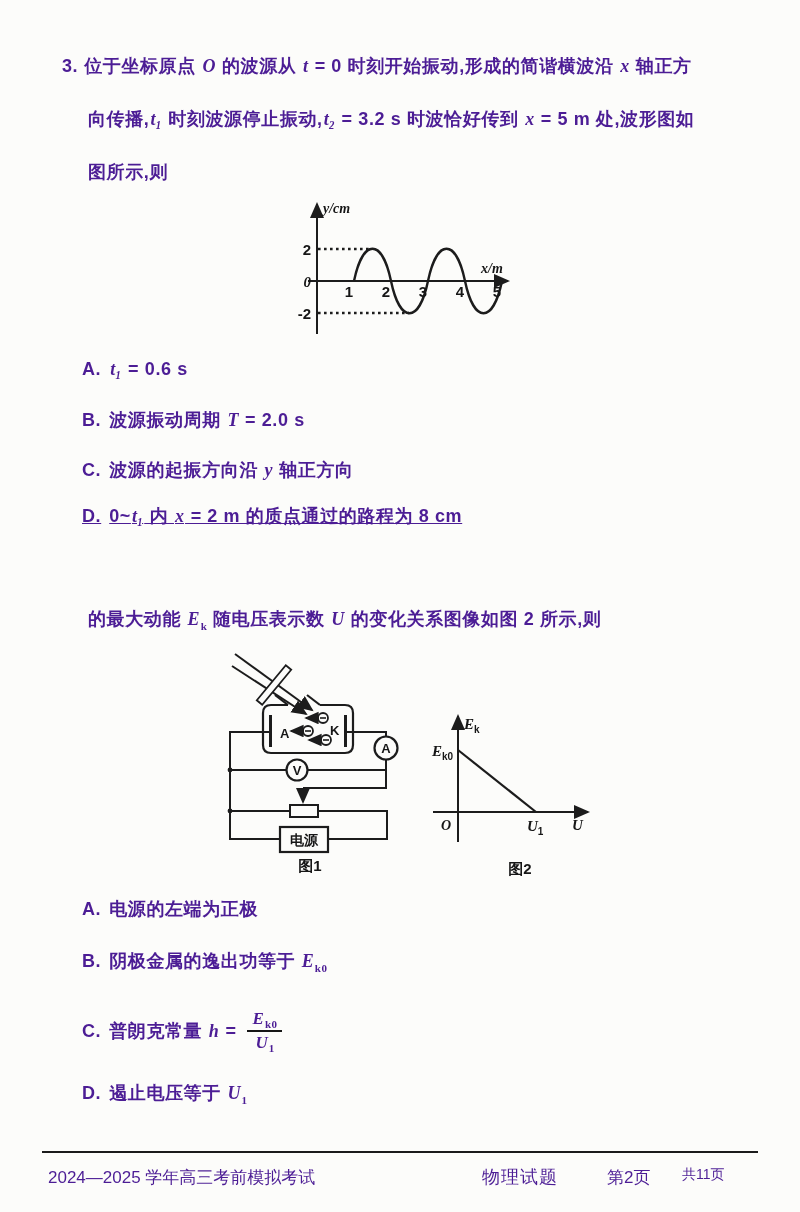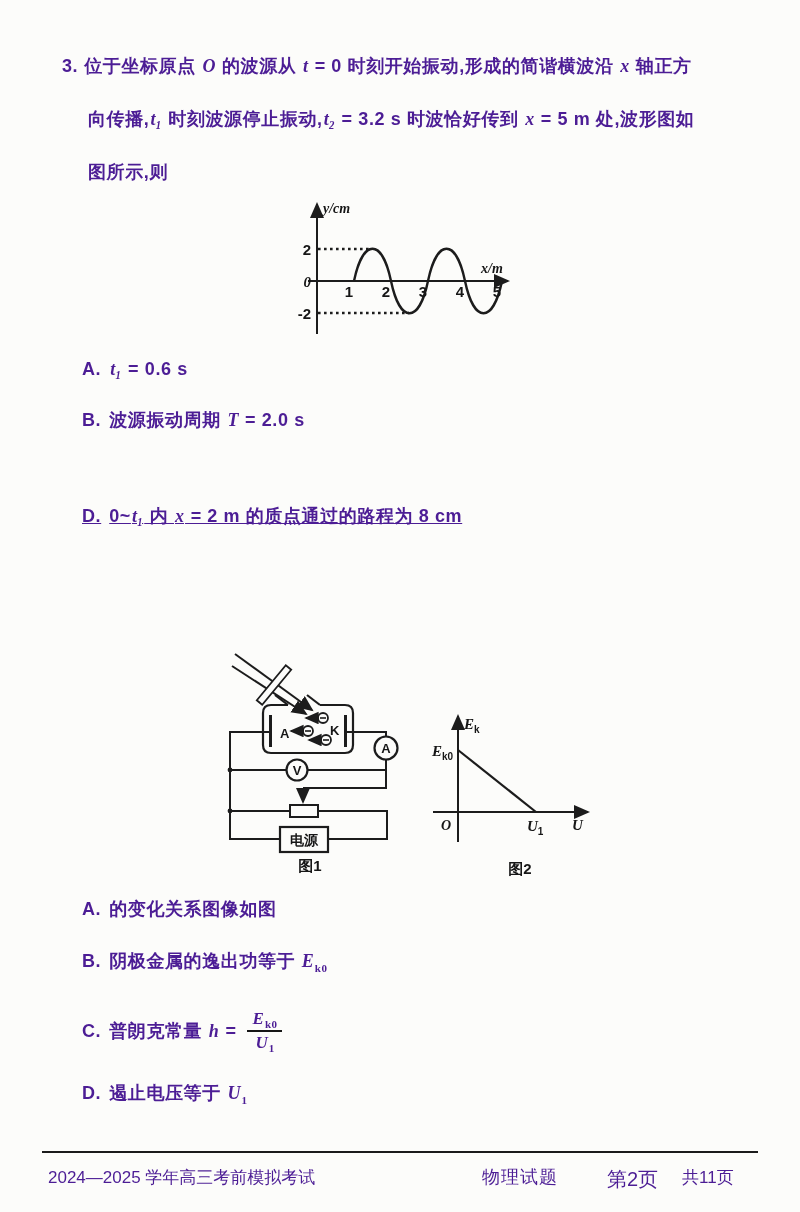--- a/index.html
+++ b/index.html
@@ -51,22 +51,24 @@
     <text x="31" y="123" font-size="15" font-weight="bold" text-anchor="end">-2</text>
     <text x="69" y="101" font-size="15" font-weight="bold" text-anchor="middle">1</text>
     <text x="106" y="101" font-size="15" font-weight="bold" text-anchor="middle">2</text>
     <text x="143" y="101" font-size="15" font-weight="bold" text-anchor="middle">3</text>
     <text x="180" y="101" font-size="15" font-weight="bold" text-anchor="middle">4</text>
     <text x="217" y="101" font-size="15" font-weight="bold" text-anchor="middle">5</text>
   </svg>
 
   <div class="tline" style="left:82px;top:358px;"><span class="optlabel">A.</span><span><span class="var">t₁</span><span> = 0.6 s</span></span></div>
   <div class="tline" style="left:82px;top:409px;"><span class="optlabel">B.</span><span><span>波源振动周期 </span><span class="var">T</span><span> = 2.0 s</span></span></div>
+  <div class="tline" style="left:82px;top:459px;"><span class="optlabel">C.</span><span><span>波源的起振方向沿 </span><span class="var">y</span><span> 轴正方向</span></span></div>
   <div class="tline" style="left:82px;top:505px;text-decoration:underline;"><span class="optlabel">D.</span><span><span>0~</span><span class="var">t₁</span><span> 内 </span><span class="var">x</span><span> = 2 m 的质点通过的路程为 8 cm</span></span></div>
 
+  <div class="tline" style="left:88px;top:608px;"><span><span>的最大动能 </span><span class="var">E</span><sub>k</sub><span> 随电压表示数 </span><span class="var">U</span><span> 的变化关系图像如图 2 所示,则</span></span></div>
 
   <svg style="position:absolute;left:222px;top:648px;" width="190" height="232" viewBox="0 0 190 232">
 
     <line x1="13" y1="6" x2="90" y2="62" stroke="#1c1c1c" stroke-width="2" marker-end="url(#arr)"></line>
     <line x1="10" y1="18" x2="84" y2="66" stroke="#1c1c1c" stroke-width="2" marker-end="url(#arr)"></line>
 
     <polygon points="40.2,56.7 34.8,52.3 63.8,17.3 69.2,21.7" fill="#fcfcfa" stroke="#1c1c1c" stroke-width="1.8"></polygon>
 
     <path d="M66,57 L49,57 Q41,57 41,65 L41,97 Q41,105 49,105 L123,105 Q131,105 131,97 L131,65 Q131,57 123,57 L98,57" fill="none" stroke="#1c1c1c" stroke-width="2.2"></path>
     <line x1="66" y1="57" x2="53" y2="47" stroke="#1c1c1c" stroke-width="2.2"></line>
@@ -120,31 +122,31 @@
     <line x1="8" y1="110" x2="163" y2="110" stroke="#1c1c1c" stroke-width="2" marker-end="url(#arr)"></line>
     <line x1="33" y1="48" x2="111" y2="110" stroke="#1c1c1c" stroke-width="2.2"></line>
     <text x="39" y="27" font-size="15" font-weight="bold"><tspan class="svar">E</tspan><tspan dy="4" font-size="10">k</tspan></text>
     <text x="7" y="54" font-size="15" font-weight="bold"><tspan class="svar">E</tspan><tspan dy="4" font-size="10">k0</tspan></text>
     <text x="16" y="128" font-size="14" font-weight="bold" class="svar">O</text>
     <text x="102" y="129" font-size="15" font-weight="bold"><tspan class="svar">U</tspan><tspan dy="4" font-size="10">1</tspan></text>
     <text x="147" y="128" font-size="15" font-weight="bold" class="svar">U</text>
     <text x="95" y="172" font-size="15" font-weight="bold" text-anchor="middle">图2</text>
   </svg>
 
-  <div class="tline" style="left:82px;top:898px;"><span class="optlabel">A.</span><span><span>的变化关系图像如图</span></span></div>
+  <div class="tline" style="left:82px;top:898px;"><span class="optlabel">A.</span><span><span>电源的左端为正极</span></span></div>
   <div class="tline" style="left:82px;top:950px;"><span class="optlabel">B.</span><span><span>阴极金属的逸出功等于 </span><span class="var">E</span><sub>k0</sub></span></div>
   <div class="cflex tline" style="left:82px;top:1000px;">
     <span class="optlabel">C.</span>
     <span><span>普朗克常量 </span><span class="var">h</span><span> =</span></span>
     <span class="frac">
       <span class="num"><span class="var">E</span><sub>k0</sub></span>
       <span class="den"><span class="var">U</span><sub>1</sub></span>
     </span>
   </div>
   <div class="tline" style="left:82px;top:1082px;"><span class="optlabel">D.</span><span><span>遏止电压等于 </span><span class="var">U</span><sub>1</sub></span></div>
 
   <div class="footer-line"></div>
   <span class="fspan" style="left:48px;top:1166px;font-size:17px;">2024—2025 学年高三考前模拟考试</span>
   <span class="fspan" style="left:482px;top:1165px;font-size:18px;letter-spacing:1px;">物理试题</span>
-  <span class="fspan" style="left:607px;top:1166px;font-size:20px;text-align:right;">第2页</span>
-  <span class="fspan" style="left:682px;top:1166px;font-size:17px;">共11页</span>
+  <span class="fspan" style="left:607px;top:1166px;font-size:17px;text-align:right;">第2页</span>
+  <span class="fspan" style="left:682px;top:1166px;font-size:14px;">共11页</span>
 
 </div>
 
 </body></html>

